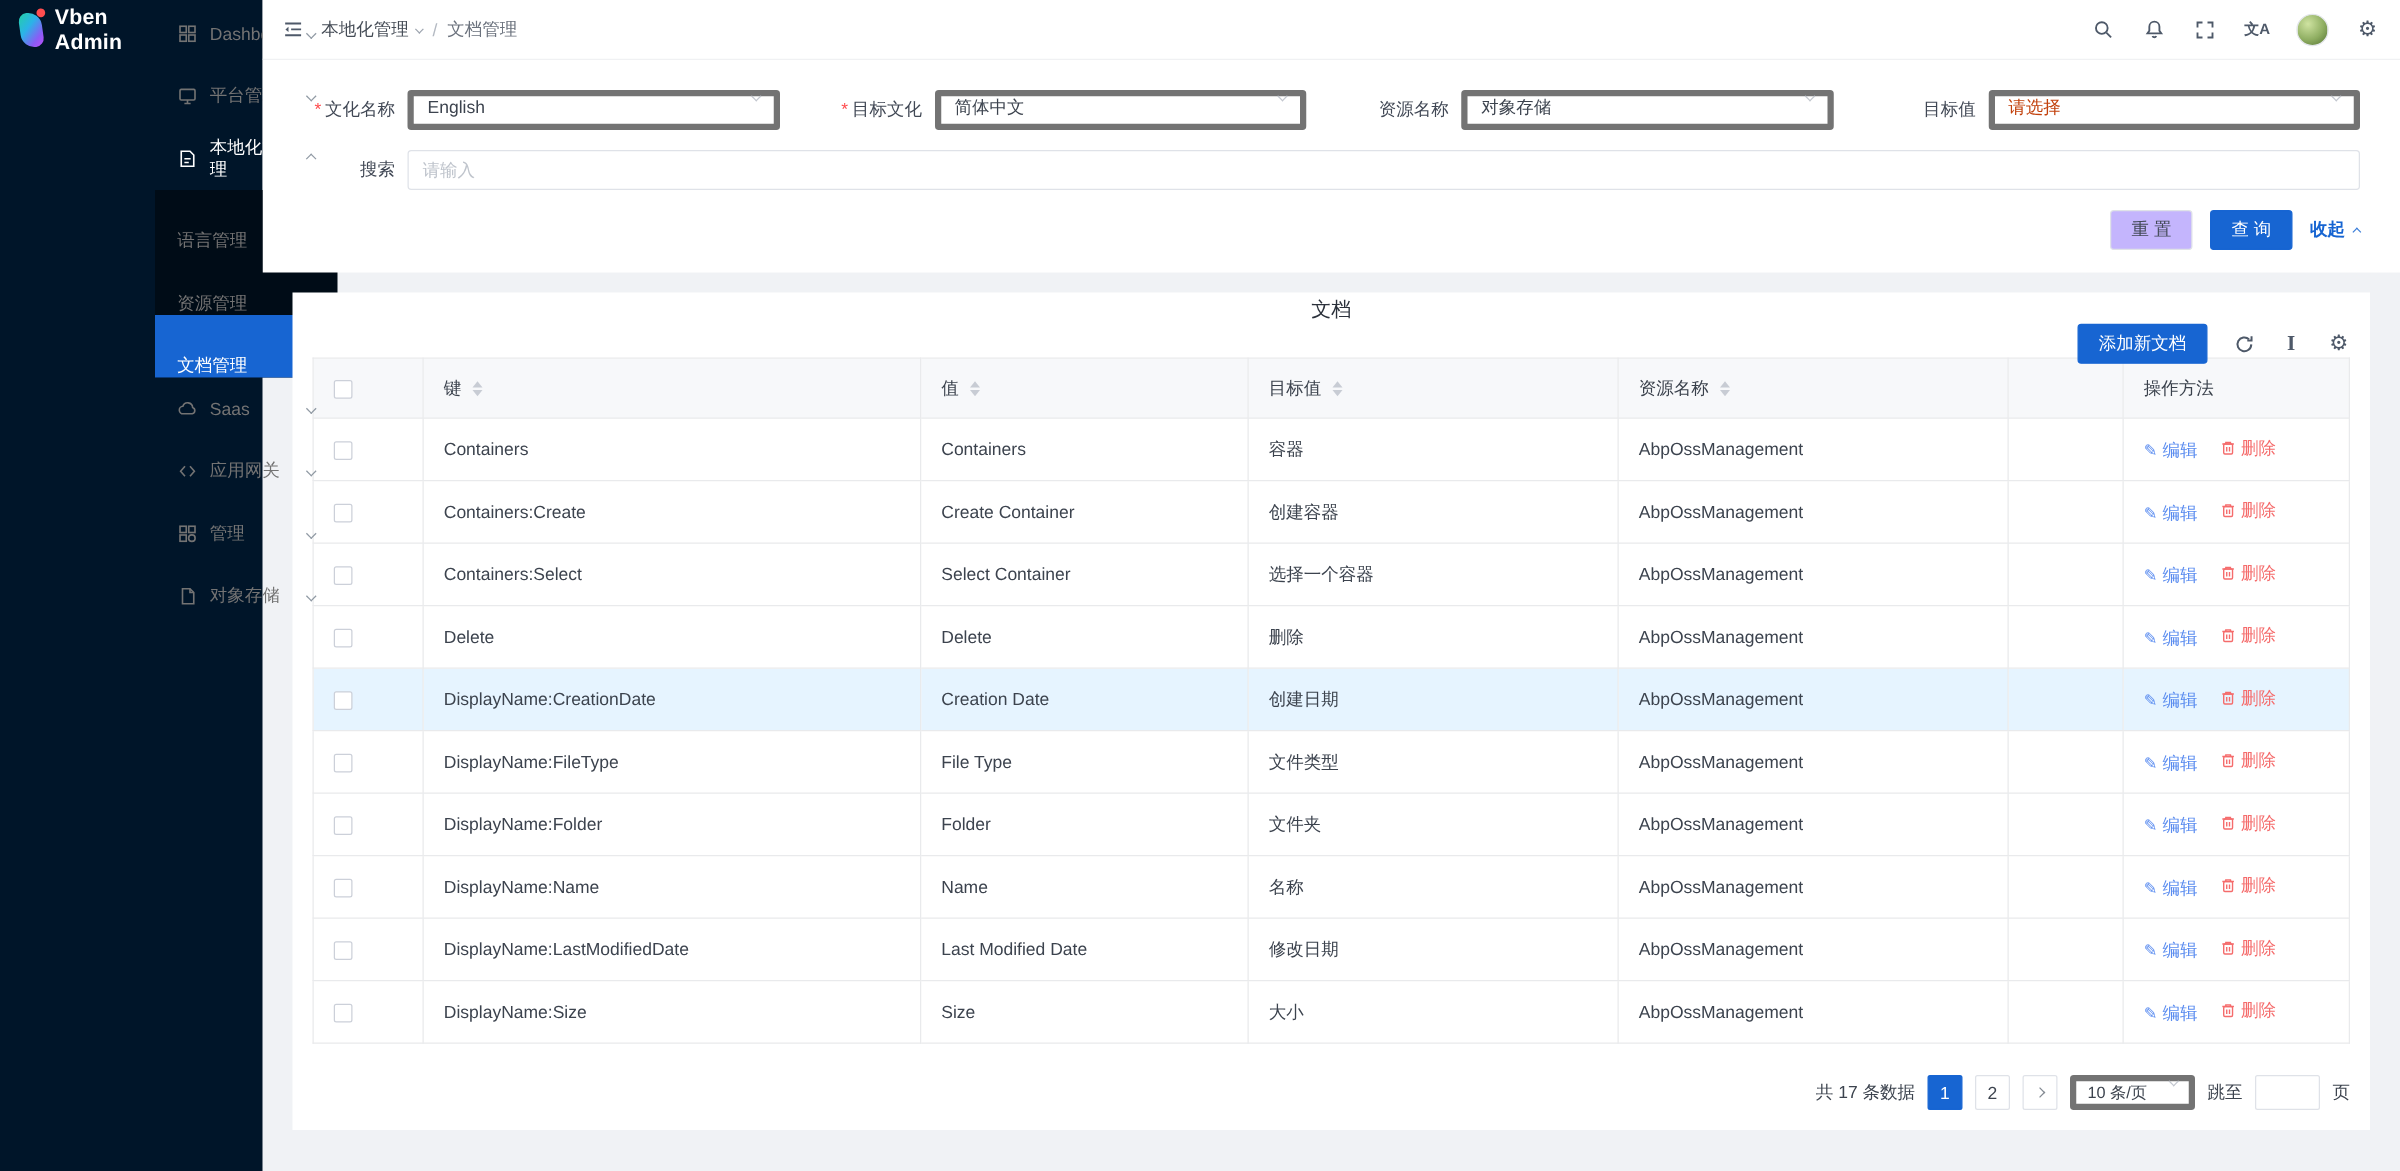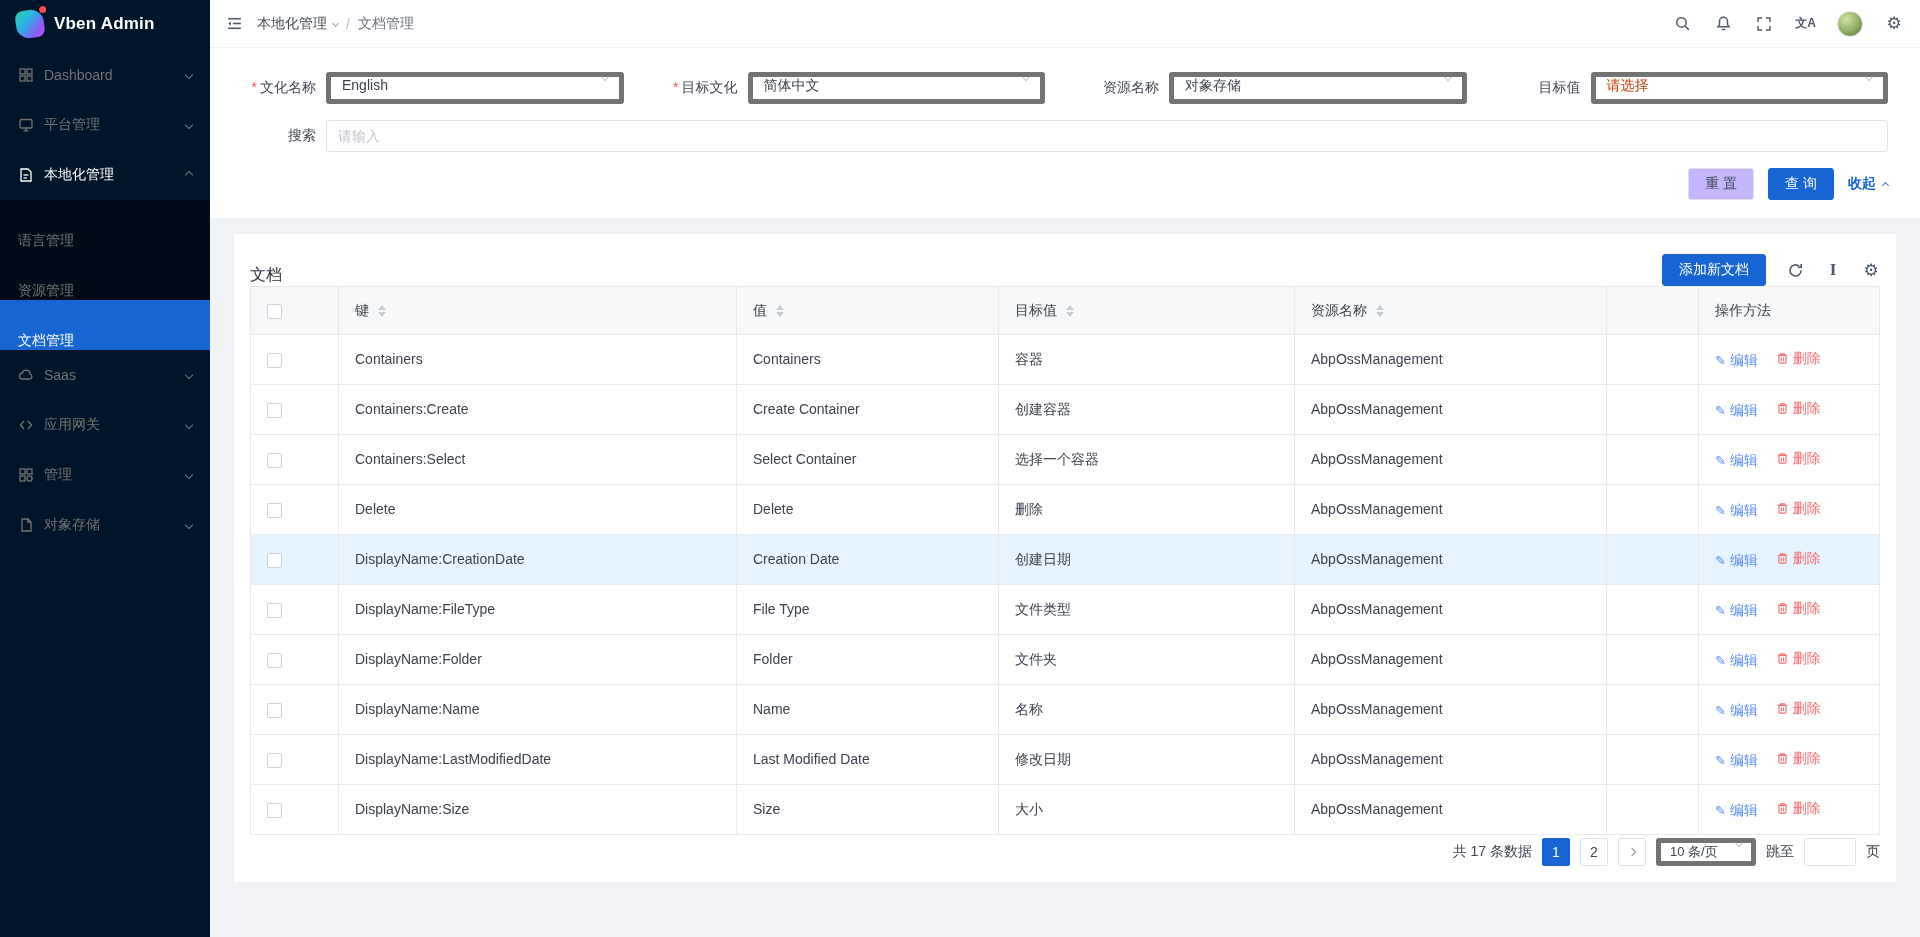--- a/index.html
+++ b/index.html
@@ -13,21 +13,21 @@
     --text:#333a45;
     --muted:#8a93a0;
     --highlight:#e6f4ff;
   }
   *{margin:0;padding:0;box-sizing:border-box;}
   html,body{width:1920px;height:937px;overflow:hidden;}
   body{font-family:"Liberation Sans","DejaVu Sans",sans-serif;font-size:14px;color:var(--text);background:var(--pagebg);}
   .app{display:flex;width:1920px;height:937px;}
 
   
-  .sidebar{width:210px;min-width:210px;height:100%;background:var(--sidebar);display:flex;flex-direction:column;}
+  .sidebar{width:210px;min-width:210px;height:100%;background:var(--sidebar);display:flex;flex-direction:row;}
   .logo-row{height:48px;display:flex;align-items:center;gap:10px;padding:0 16px;cursor:pointer;}
   .logo-blob{width:28px;height:28px;border-radius:8px 13px 8px 13px;background:linear-gradient(135deg,#23d0a4 0%,#2bb3e8 40%,#8a5cf6 75%,#c04df9 100%);position:relative;transform:rotate(-8deg);}
   .logo-dot{position:absolute;top:-2px;right:-4px;width:7px;height:7px;border-radius:50%;background:#ff4d4f;}
   .logo-text{color:#fff;font-size:17px;font-weight:bold;letter-spacing:.2px;}
   .menu{flex:1;padding-top:2px;}
   .menu-item{height:50px;display:flex;align-items:center;gap:10px;padding:0 18px;color:#737373;cursor:pointer;font-size:14px;}
   .menu-item .mi-icon{display:inline-flex;width:16px;height:16px;}
   .menu-item.open{color:#fff;}
   .submenu{background:var(--submenu);}
   .submenu .menu-item{height:50px;align-items:flex-end;}
@@ -66,21 +66,21 @@
   .input{flex:1;height:32px;border:1px solid #dfe2e8;border-radius:3px;padding:0 11px;font-size:14px;color:#3c434e;outline:none;font-family:inherit;}
   .input::placeholder{color:#bfc4cc;}
   .f-actions{display:flex;justify-content:flex-end;align-items:center;gap:14px;}
   .btn{height:32px;padding:0 16px;border:1px solid #dfe2e8;background:#c4b5fd;border-radius:3px;font-size:14px;color:#414855;cursor:pointer;font-family:inherit;white-space:nowrap;}
   .btn.primary{background:var(--primary);border-color:var(--primary);color:#fff;}
   .collapse-link{display:inline-flex;align-items:center;gap:7px;color:var(--primary);cursor:pointer;font-weight:bold;}
   .collapse-link .chev{width:5px;height:5px;margin-top:3px;}
 
   
   .table-card{background:#fff;margin:16px 24px 0;padding:4px 16px 16px;}
-  .card-head{height:48px;display:flex;align-items:flex-end;}
+  .card-head{height:48px;display:flex;align-items:center;flex-direction:column;}
   .card-title{font-size:16px;color:#2b313b;}
   .card-tools{margin-left:auto;display:flex;align-items:center;gap:20px;color:#4e5969;padding-left:31px;}
   .tool-icon{display:inline-flex;align-items:center;justify-content:center;cursor:pointer;width:18px;height:18px;font-size:16px;}
   .tool-icon.serif-i{font-family:"Liberation Serif","DejaVu Serif",serif;font-size:17px;font-weight:bold;}
   .tool-icon.gear{font-size:17px;}
 
   table.grid{width:100%;border-collapse:collapse;table-layout:fixed;}
   .grid th,.grid td{border:1px solid var(--border);padding:13px 16px;text-align:left;font-weight:normal;line-height:21px;overflow:hidden;white-space:nowrap;text-overflow:ellipsis;}
   .grid thead th{background:#f7f8fa;color:#3a414c;}
   .grid td{color:#3c434e;background:#fff;}
@@ -93,21 +93,21 @@
   .checkbox{display:inline-block;width:15px;height:15px;border:1px solid #ccd0d9;border-radius:2px;background:#fff;vertical-align:middle;cursor:pointer;}
   .th-actions,.td-actions{text-align:center;}
   .td-actions{white-space:nowrap;}
   .act{display:inline-flex;align-items:center;gap:4px;cursor:pointer;text-decoration:none;}
   .act.edit{color:var(--edit);margin-right:14px;}
   .act.del{color:var(--danger);}
   .act-ic{font-size:13px;line-height:1;}
   tr.row-highlight td{background:var(--highlight);}
 
   
-  .pagination{display:flex;justify-content:flex-end;align-items:center;gap:10px;margin-top:3px;color:#3c434e;}
+  .pagination{display:flex;justify-content:flex-end;align-items:center;gap:10px;margin-top:25px;color:#3c434e;}
   .pg-item{min-width:28px;height:28px;line-height:26px;text-align:center;border:1px solid #dfe2e8;border-radius:2px;background:#fff;cursor:pointer;display:inline-flex;align-items:center;justify-content:center;}
   .pg-item.active{background:var(--primary);border-color:var(--primary);color:#fff;}
   .pg-item .chev{width:6px;height:6px;color:#707780;}
   .select.small{flex:none;height:28px;min-width:100px;padding:0 9px;font-size:13px;}
   .pg-input{width:52px;height:28px;border:1px solid #dfe2e8;border-radius:2px;outline:none;padding:0 6px;font-family:inherit;}
 
   svg.ic{display:block;}
 </style>
 </head>
 <body>

